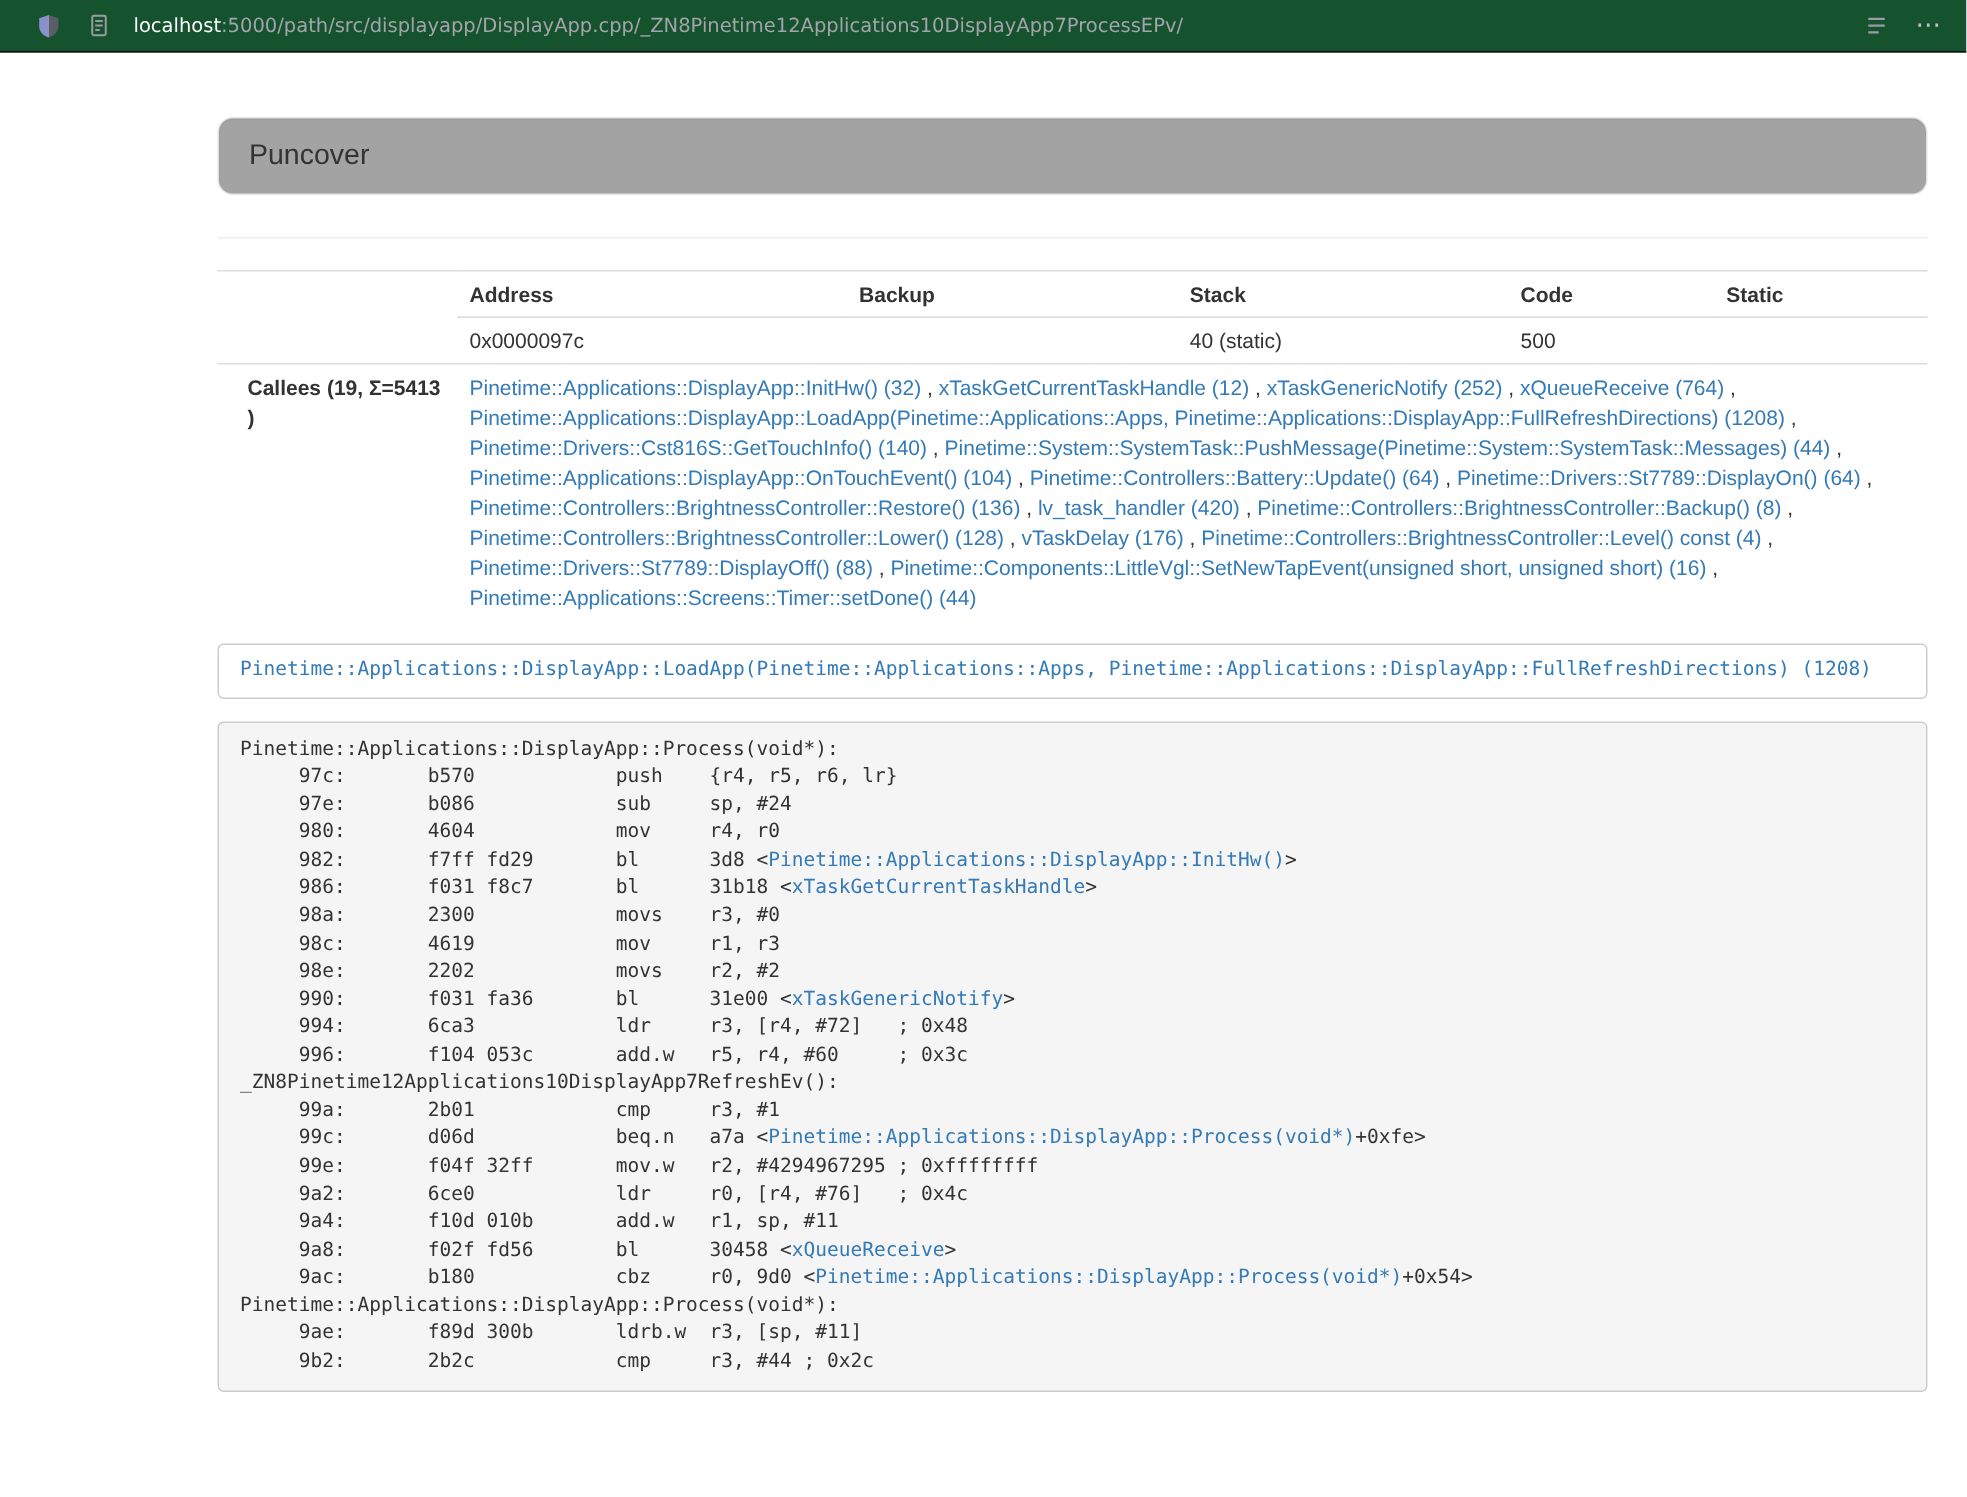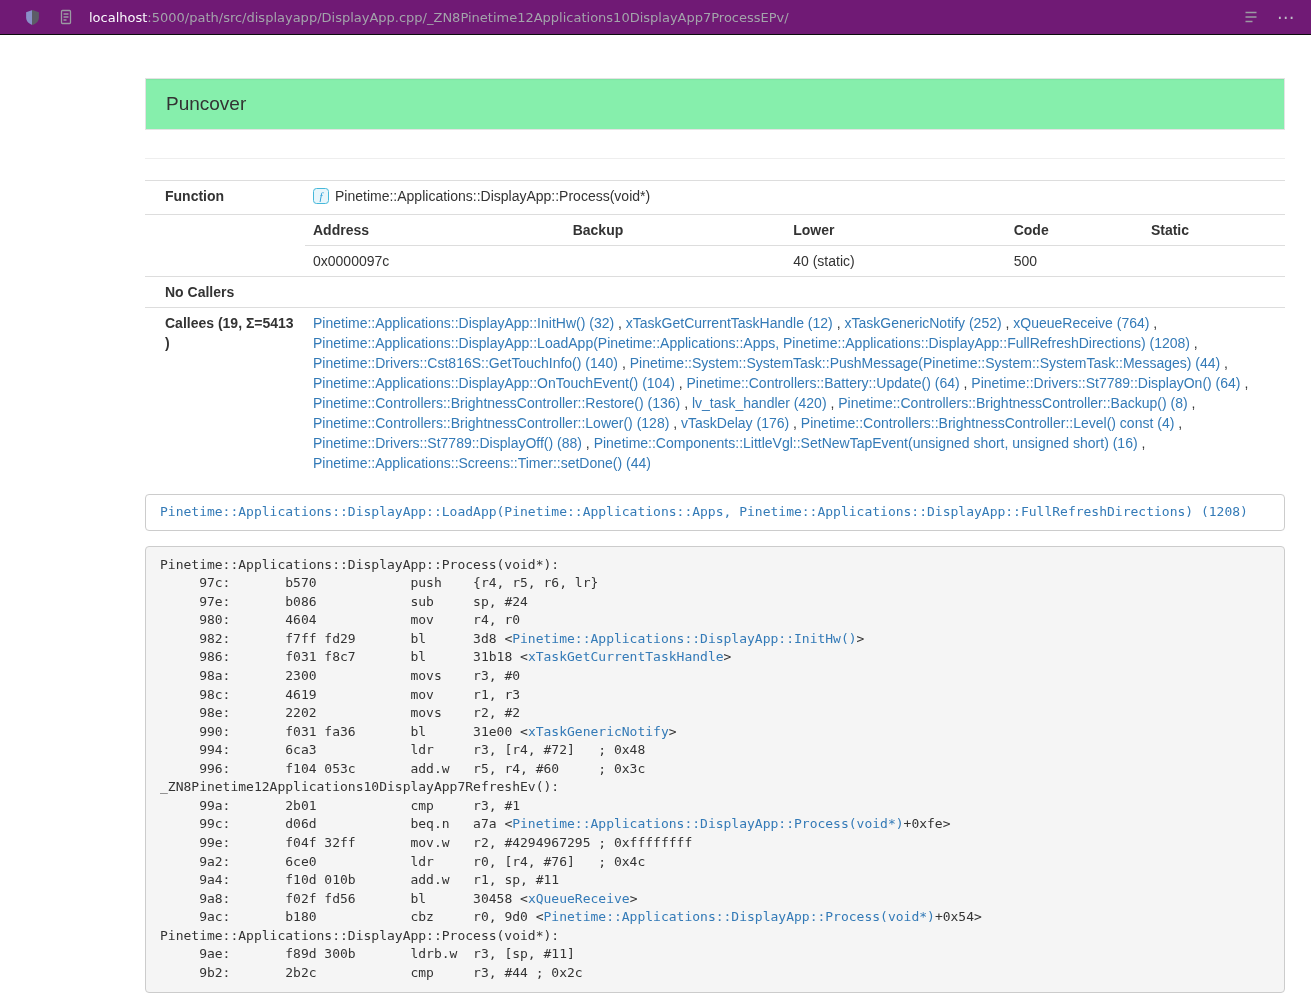--- a/index.html
+++ b/index.html
@@ -5,21 +5,21 @@
   * { box-sizing: border-box; }
   html, body { margin: 0; padding: 0; }
   body {
     width: 1311px; height: 998px; overflow: hidden;
     background: #ffffff;
     font-family: "Liberation Sans", sans-serif;
     font-size: 14px; color: #333;
   }
   
   .browser-bar {
-    height: 35px; background: #701a75;
+    height: 35px; background: #14532d;
     display: flex; align-items: center;
     padding: 0 14px;
     border-bottom: 1px solid #0c0c0d;
   }
   .bar-icon { display: inline-flex; align-items: center; justify-content: center; width: 20px; height: 20px; flex: 0 0 auto; }
   .bar-icon.shield { margin-left: 8px; }
   .bar-icon.identity { margin-left: 14px; }
   .url-text {
     margin-left: 13px;
     font-family: "DejaVu Sans", sans-serif;
@@ -29,22 +29,22 @@
   .url-path { color: #a3a3ab; }
   .bar-spacer { flex: 1 1 auto; }
   .kebab {
     color: #c0c0c8; font-size: 17px; line-height: 1;
     margin-left: 16px; margin-right: 2px; letter-spacing: 1px;
     font-family: "DejaVu Sans", sans-serif;
   }
   
   .main { width: 1140px; margin: 43px 0 0 145px; }
   .well {
-    background: #86efac;
-    border: 1px solid #e3e3e3; border-radius: 0;
+    background: #a3a3a3;
+    border: 1px solid #e3e3e3; border-radius: 10px;
     box-shadow: inset 0 1px 1px rgba(0,0,0,.05);
     padding: 14px 20px;
     font-size: 19px; color: #333;
     margin: 0 0 28px 0;
   }
   hr.divider { border: 0; border-top: 1px solid #eee; margin: 0 0 21px 0; }
   .breadcrumb { margin: 0 0 13px 0; line-height: 20px; }
   .breadcrumb .sep { color: #333; }
   a, .lnk { color: #337ab7; text-decoration: none; cursor: pointer; }
   
@@ -128,58 +128,43 @@
   <div class="well">
     <span>Puncover</span>
   </div>
 
   <hr class="divider">
 
 
   <table class="info-table">
     <tbody>
       <tr>
-        <th class="row-label">Function</th>
-        <td>
-          <span class="func-icon">
-            <svg width="16" height="16" viewBox="0 0 16 16">
-              <rect x="0.5" y="0.5" width="15" height="15" rx="3" fill="#e8f6fb" stroke="#46b8da"></rect>
-              <text x="8" y="12" text-anchor="middle" font-size="11" font-style="italic" fill="#2a9fd8" font-family="Liberation Serif, serif">f</text>
-            </svg>
-          </span><span>Pinetime::Applications::DisplayApp::Process(void*)</span>
-        </td>
-      </tr>
-      <tr>
         <th class="row-label"></th>
         <td class="nested-cell">
           <table class="nested-table">
             <thead>
               <tr>
                 <th>Address</th>
                 <th>Backup</th>
-                <th>Lower</th>
+                <th>Stack</th>
                 <th>Code</th>
                 <th>Static</th>
               </tr>
             </thead>
             <tbody>
               <tr>
                 <td>0x0000097c</td>
                 <td></td>
                 <td>40 (static)</td>
                 <td>500</td>
                 <td></td>
               </tr>
             </tbody>
           </table>
         </td>
-      </tr>
-      <tr>
-        <th class="row-label">No Callers</th>
-        <td></td>
       </tr>
       <tr>
         <th class="row-label">Callees (19, Σ=5413 )</th>
         <td id="callees-cell"><a>Pinetime::Applications::DisplayApp::InitHw() (32)</a> , <a>xTaskGetCurrentTaskHandle (12)</a> , <a>xTaskGenericNotify (252)</a> , <a>xQueueReceive (764)</a> , <a>Pinetime::Applications::DisplayApp::LoadApp(Pinetime::Applications::Apps, Pinetime::Applications::DisplayApp::FullRefreshDirections) (1208)</a> , <a>Pinetime::Drivers::Cst816S::GetTouchInfo() (140)</a> , <a>Pinetime::System::SystemTask::PushMessage(Pinetime::System::SystemTask::Messages) (44)</a> , <a>Pinetime::Applications::DisplayApp::OnTouchEvent() (104)</a> , <a>Pinetime::Controllers::Battery::Update() (64)</a> , <a>Pinetime::Drivers::St7789::DisplayOn() (64)</a> , <a>Pinetime::Controllers::BrightnessController::Restore() (136)</a> , <a>lv_task_handler (420)</a> , <a>Pinetime::Controllers::BrightnessController::Backup() (8)</a> , <a>Pinetime::Controllers::BrightnessController::Lower() (128)</a> , <a>vTaskDelay (176)</a> , <a>Pinetime::Controllers::BrightnessController::Level() const (4)</a> , <a>Pinetime::Drivers::St7789::DisplayOff() (88)</a> , <a>Pinetime::Components::LittleVgl::SetNewTapEvent(unsigned short, unsigned short) (16)</a> , <a>Pinetime::Applications::Screens::Timer::setDone() (44)</a></td>
       </tr>
     </tbody>
   </table>
 
   <pre class="highlight-pre"><a>Pinetime::Applications::DisplayApp::LoadApp(Pinetime::Applications::Apps, Pinetime::Applications::DisplayApp::FullRefreshDirections) (1208)</a></pre>
 

